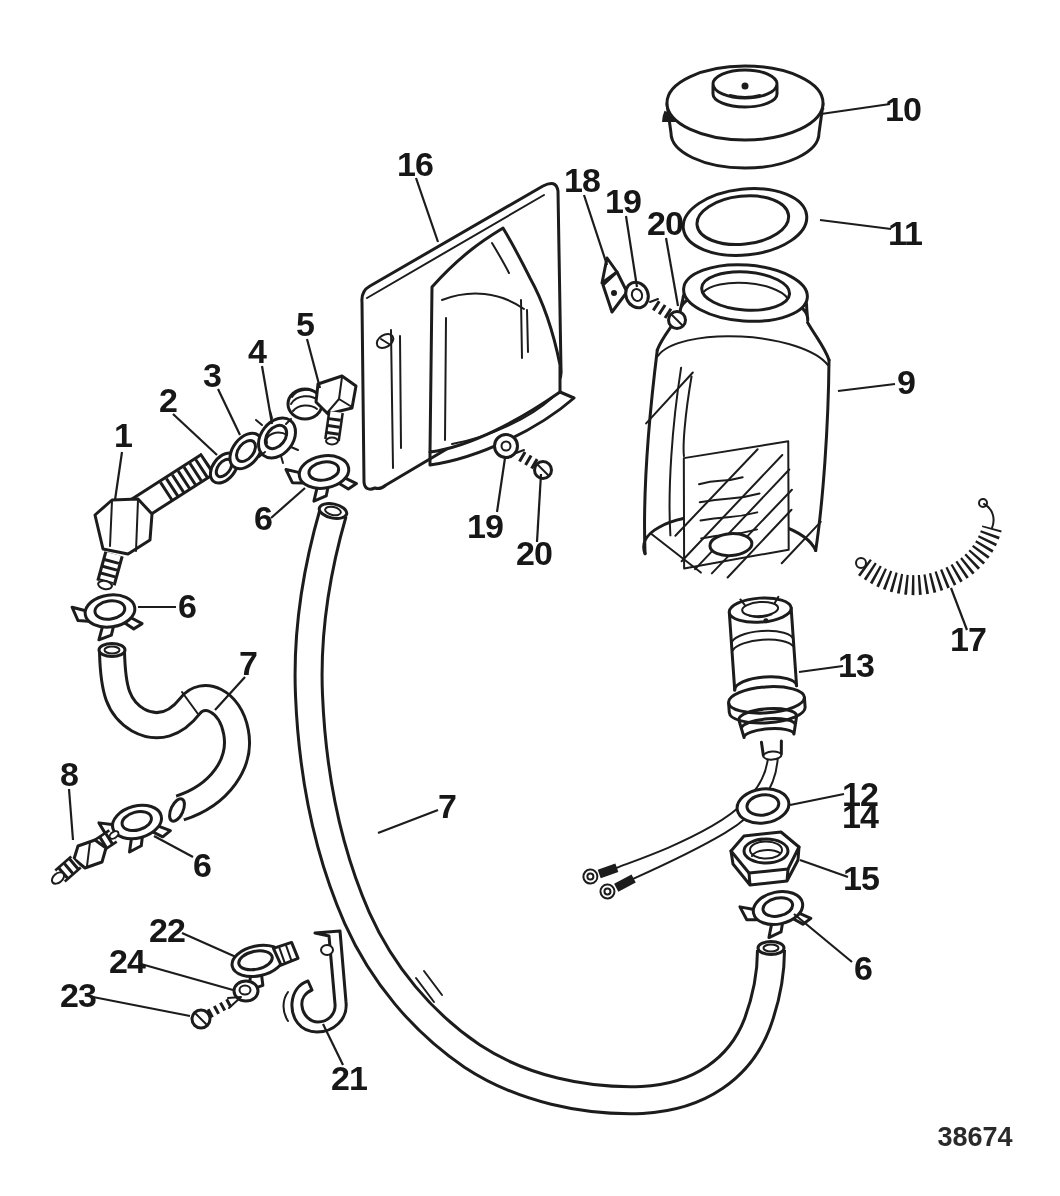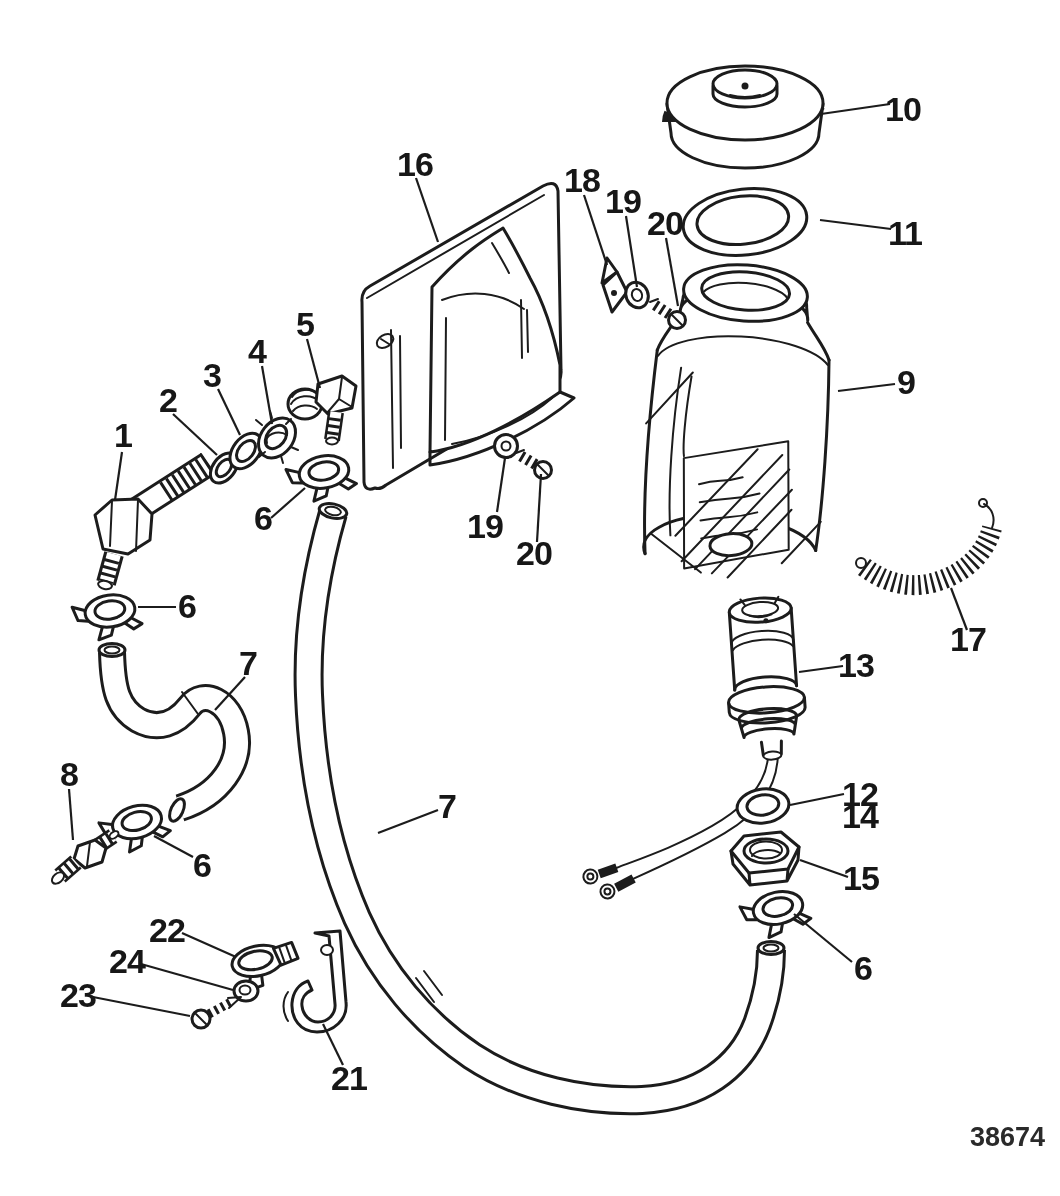--- a/index.html
+++ b/index.html
@@ -12,21 +12,21 @@
   .fw  {fill:#ffffff;stroke:#1c1c1c;stroke-width:3;stroke-linejoin:round;}
   .fw2 {fill:#ffffff;stroke:#1c1c1c;stroke-width:2;stroke-linejoin:round;}
   .to  {fill:none;stroke:#1c1c1c;stroke-linecap:butt;}
   .ti  {fill:none;stroke:#ffffff;stroke-linecap:butt;}
   .thr {fill:none;stroke:#1c1c1c;stroke-linecap:butt;stroke-dasharray:3 4;}
   .knurl{fill:none;stroke:#1c1c1c;stroke-width:26;stroke-dasharray:6 9;}
   .coil {fill:none;stroke:#1c1c1c;stroke-width:20;stroke-dasharray:2.5 4;}
   .leader{stroke:#1c1c1c;stroke-width:2.2;}
   .callout{font:bold 34px "Liberation Sans", sans-serif;letter-spacing:-1px;
            fill:#171717;text-anchor:middle;}
-  .drawing-number{position:absolute;left:905px;top:1122px;width:140px;text-align:right;
+  .drawing-number{position:absolute;left:905px;top:1122px;width:140px;text-align:center;
            font:bold 27px "Liberation Sans", sans-serif;letter-spacing:0px;color:#2a2a2a;}
 </style>
 </head>
 <body>
 
 <div class="page">
 <svg width="1060" height="1196" viewBox="0 0 1060 1196">
 
   <g>
     <path class="to" stroke-width="30" d="M 333,513 C 318,565 306,625 309,695 C 312,768 325,845 357,918 C 382,974 422,1022 472,1056 C 522,1089 585,1102 642,1100 C 700,1097 740,1068 757,1024 C 767,997 771,972 771,950"></path>

